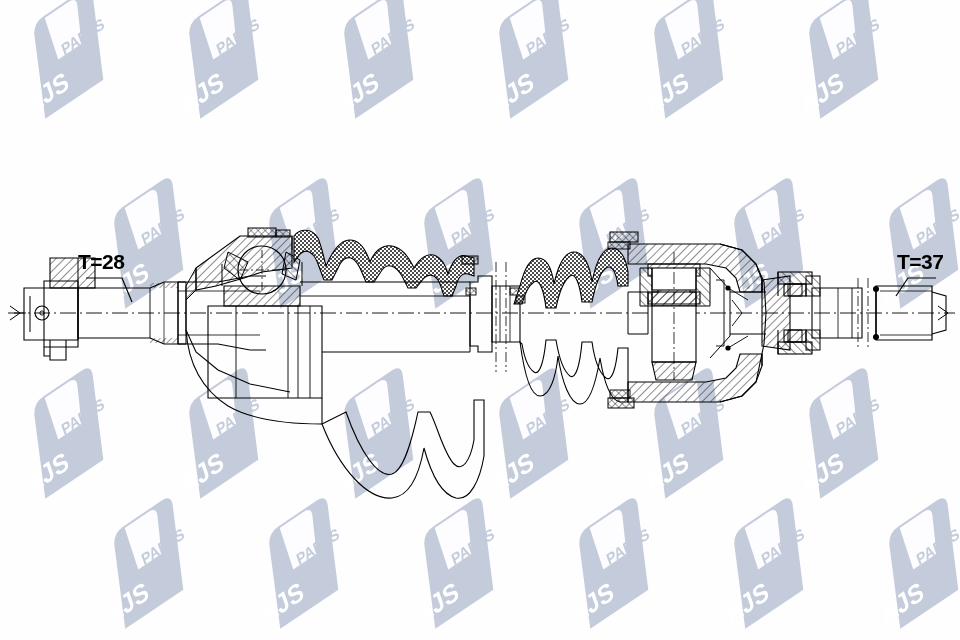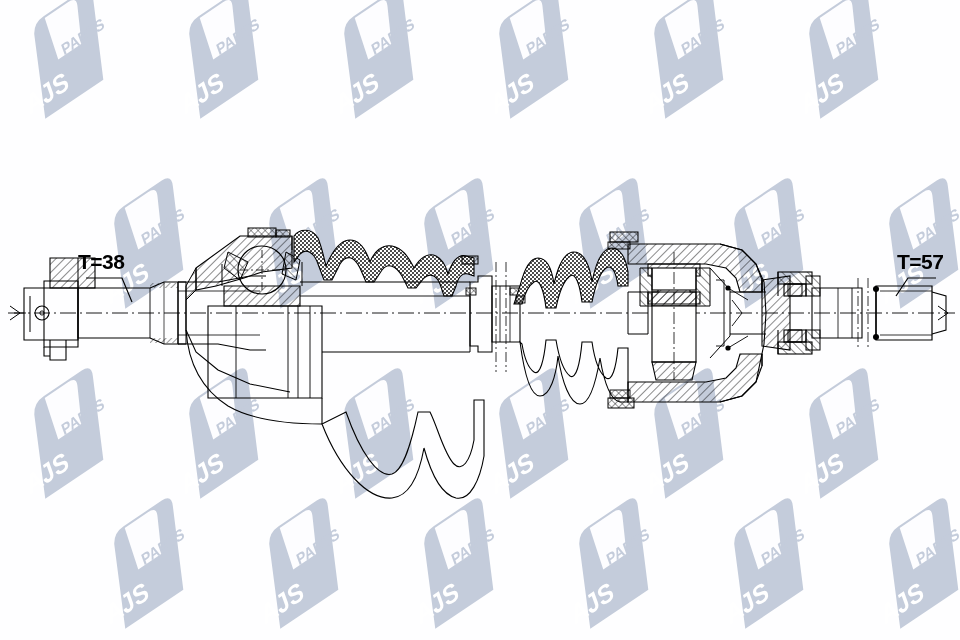--- a/index.html
+++ b/index.html
@@ -396,18 +396,18 @@
   <div id="label-layer">
     <svg width="960" height="640" viewBox="0 0 960 640">
       <g stroke="#000" fill="none" stroke-width="1.2">
 
         <path d="M 86,278 L 122,278 L 132,302"></path>
 
         <path d="M 936,278 L 908,278 L 896,296"></path>
       </g>
     </svg>
 
-    <div class="dim-label" style="left:78px; top:250px;">T=38</div>
-
-    <div class="dim-label" style="left:897px; top:250px;">T=57</div>
+    <div class="dim-label" style="left:78px; top:250px;">T=28</div>
+
+    <div class="dim-label" style="left:897px; top:250px;">T=37</div>
   </div>
 
 </div>
 
 </body></html>

